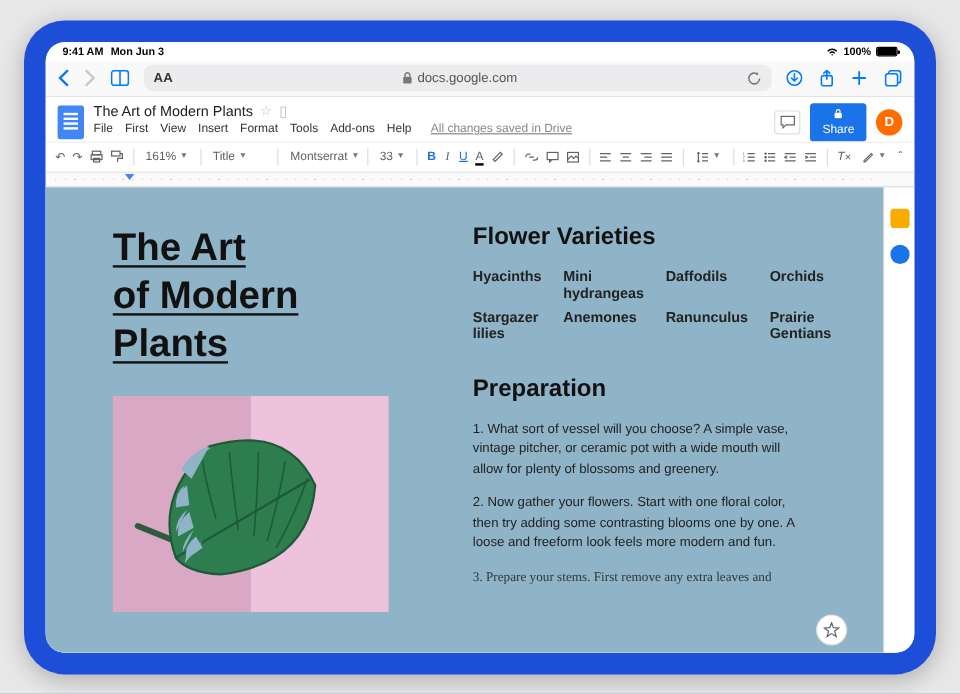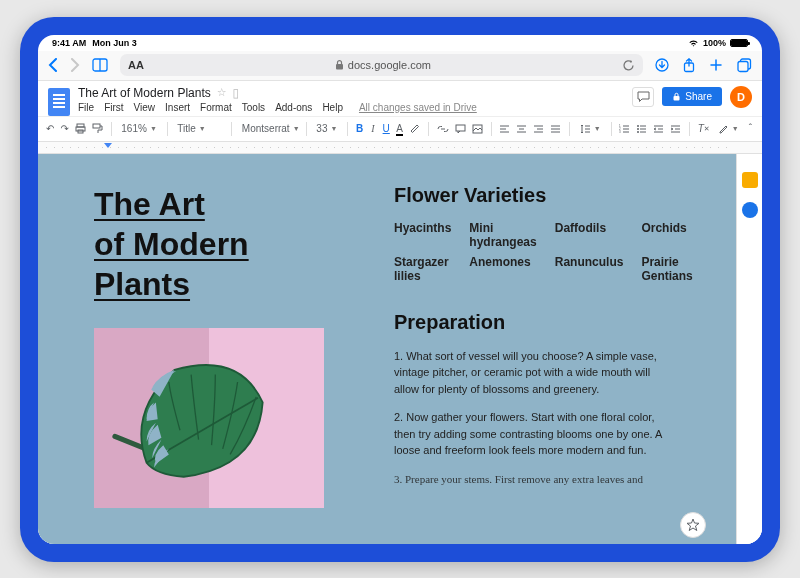--- a/index.html
+++ b/index.html
@@ -111,21 +111,21 @@
   .title-row .star{ color:#bbb; font-size:11px;}
   .title-row .folder{ color:#bbb; font-size:12px;}
   .menu-row { display:flex; gap:10px; font-size:10px; color:#333; margin-top:2px; align-items:center;}
   .menu-row .save-status{ color:#888; text-decoration:underline; margin-left:6px;}
   .header-right { margin-left:auto; display:flex; align-items:center; gap:8px;}
   .comment-btn { width:22px;height:20px; border:1px solid #ddd; border-radius:3px; display:flex;align-items:center;justify-content:center; color:#666; font-size:12px;}
   .share-btn {
     background:#1a73e8; color:#fff;
     border-radius:3px; padding:4px 10px;
     font-size:10px; font-weight:500;
-    display:flex; align-items:center; gap:4px;
+    display:flex; align-items:center; gap:4px;flex-direction:column;
   }
   .avatar { width:22px;height:22px;border-radius:50%; background:#ff6d00; color:#fff; display:flex;align-items:center;justify-content:center; font-size:11px; font-weight:600;}
 
   
   .toolbar {
     height:26px;
     border-top:1px solid #eee;
     border-bottom:1px solid #e0e0e0;
     display:flex;
     align-items:center;

